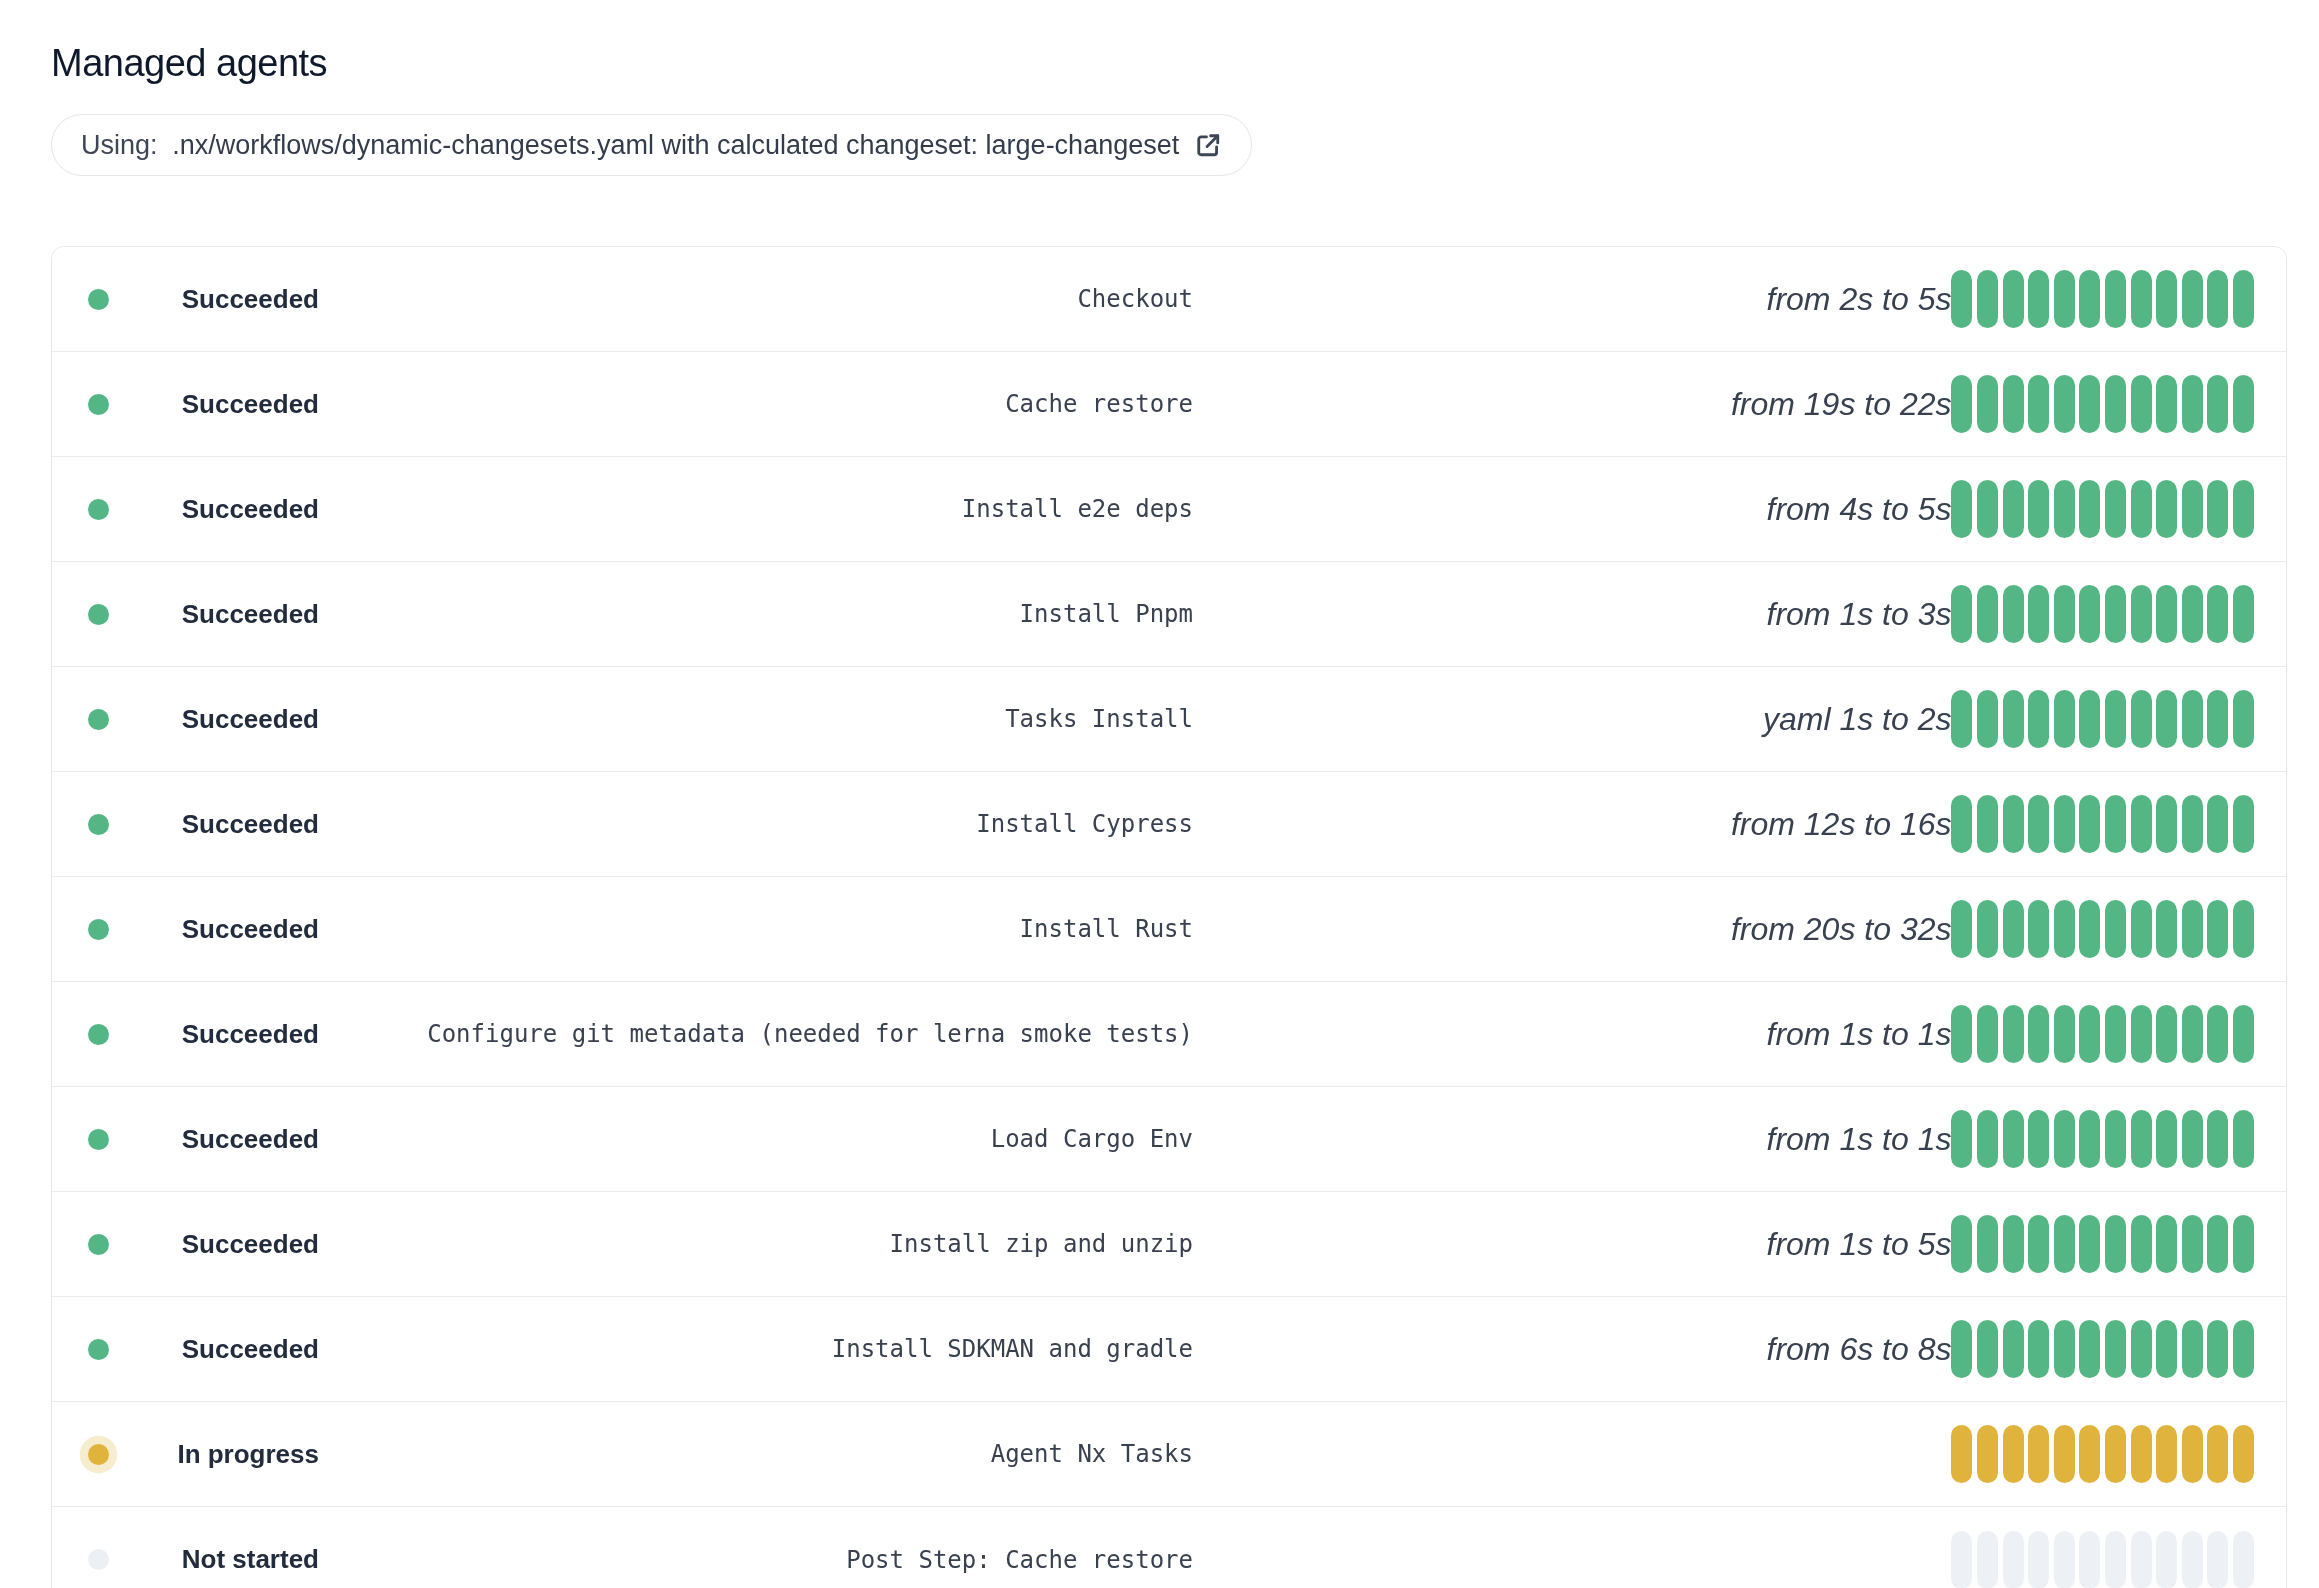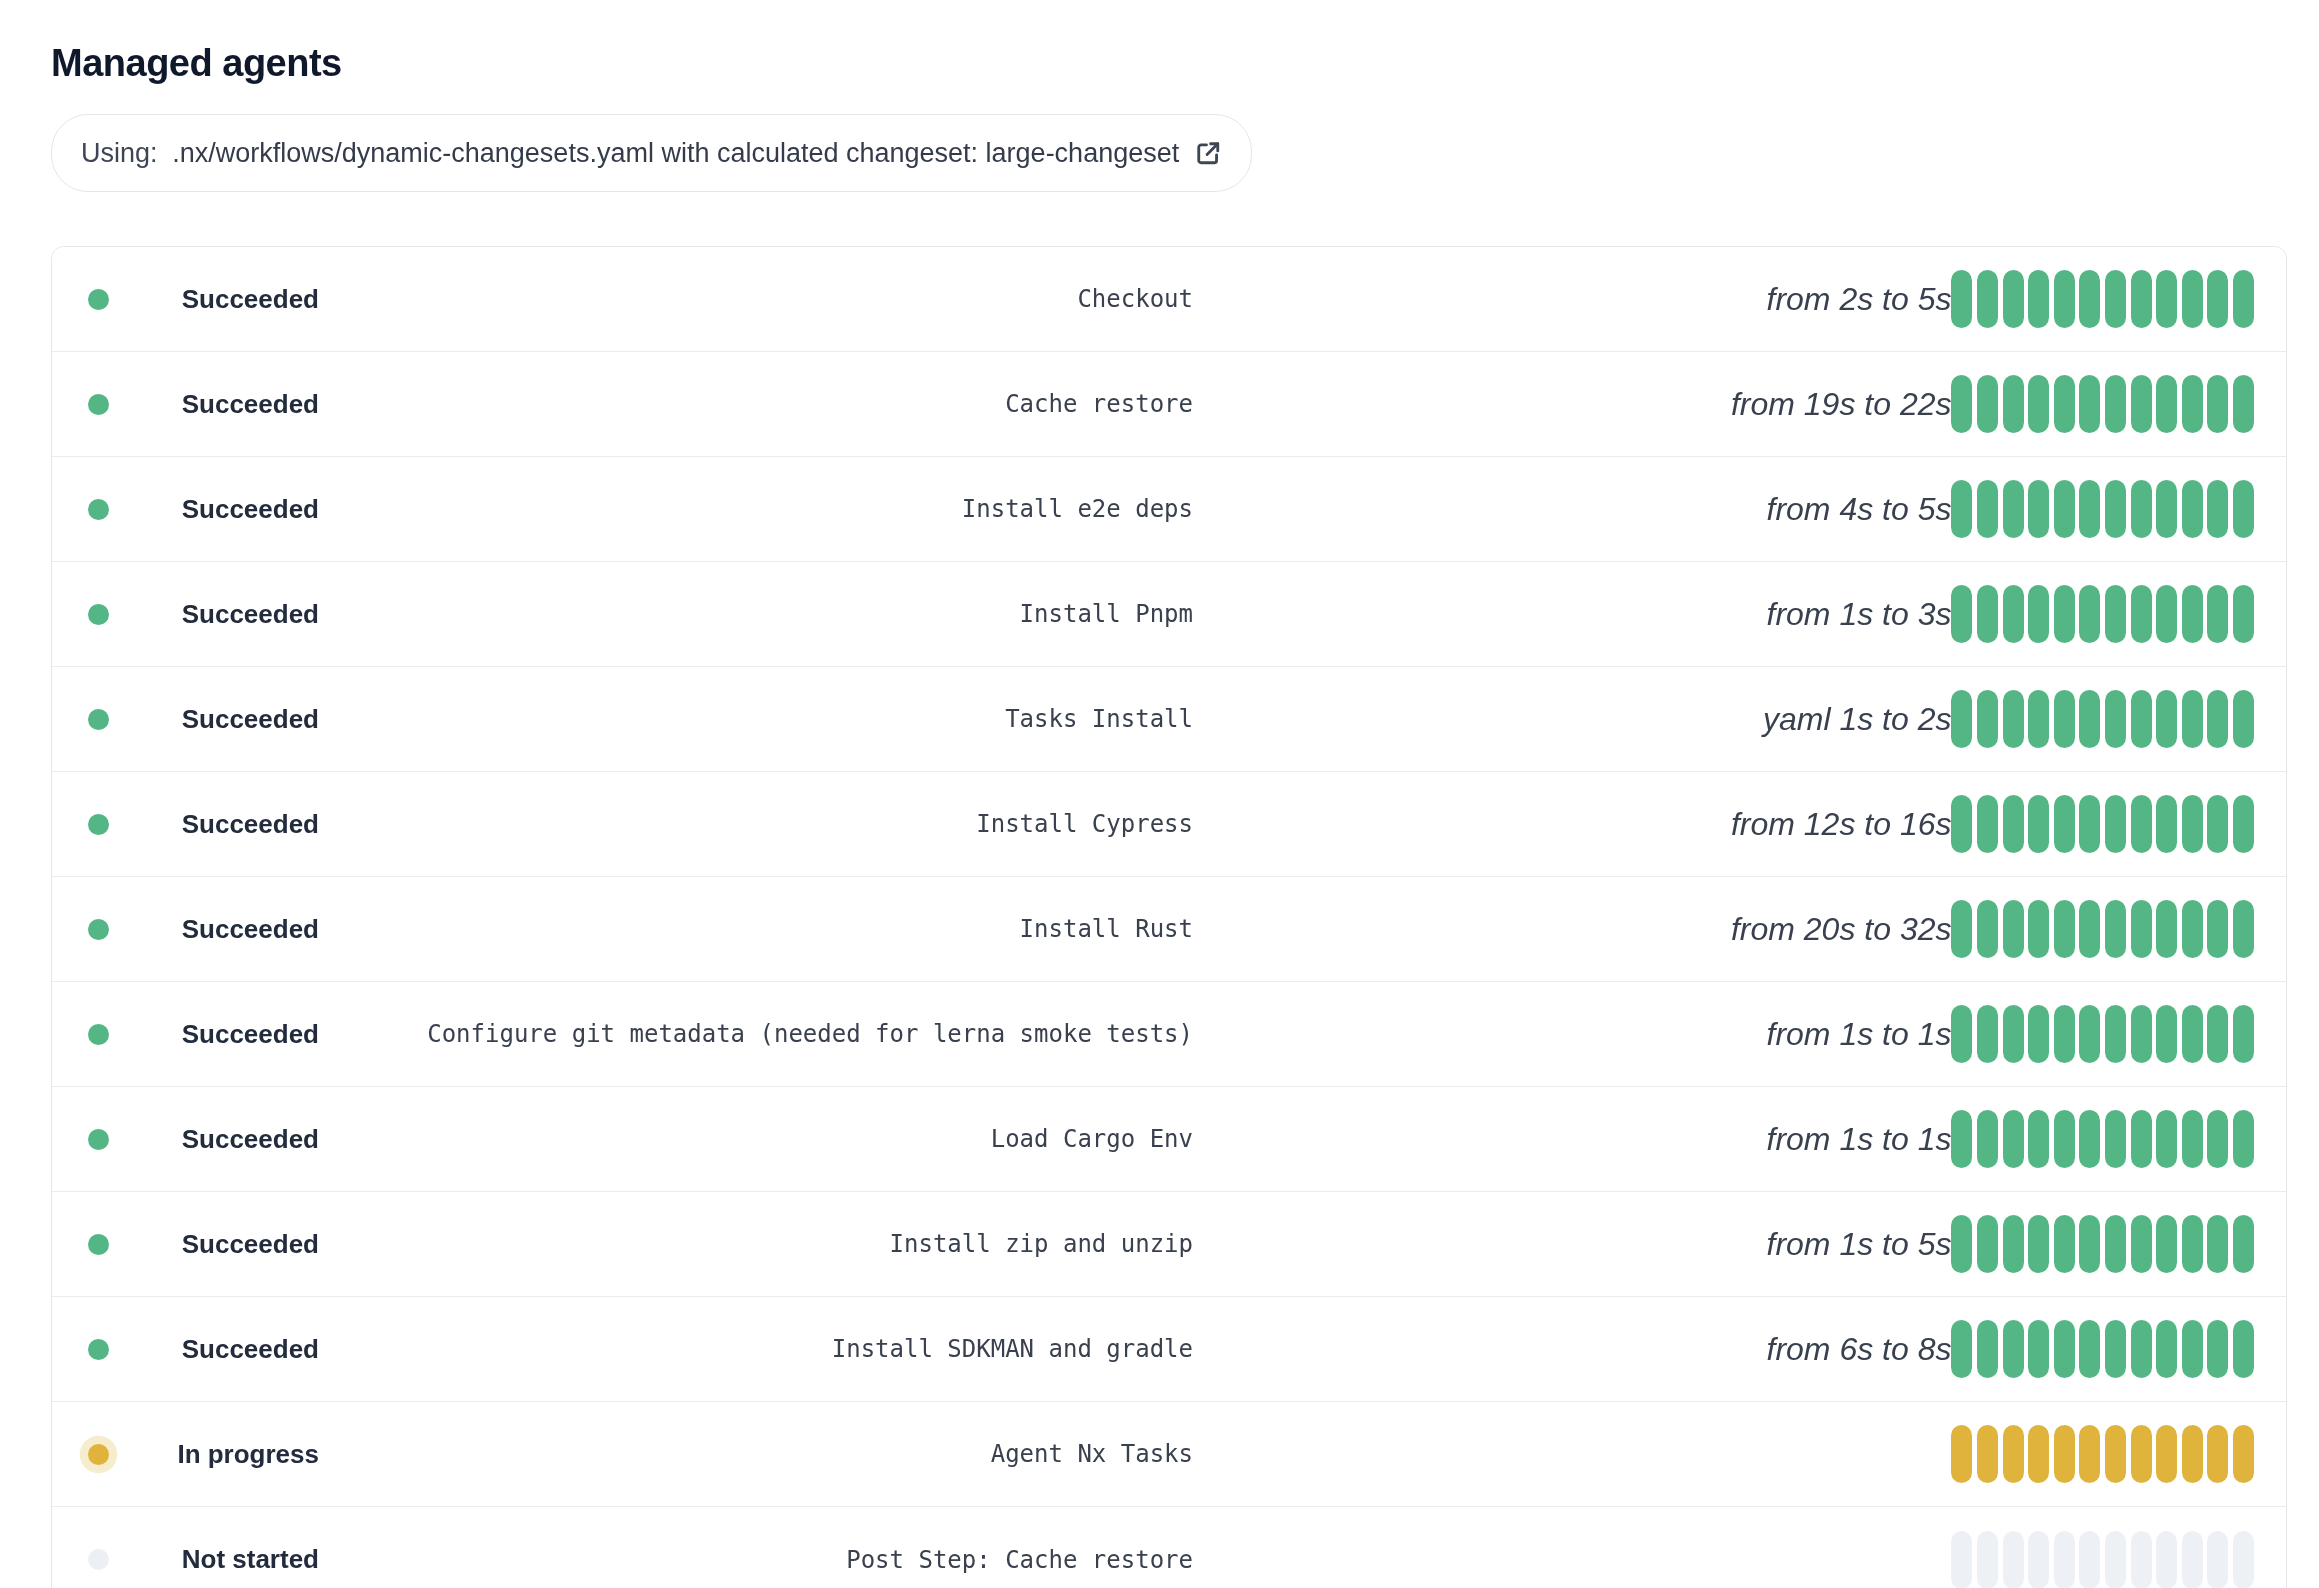--- a/index.html
+++ b/index.html
@@ -8,23 +8,23 @@
     --c-not_started:#edf1f6;
     --ink:#1a2233;
     --ink-soft:#39414f;
     --border:#e4e6ea;
     --divider:#e9ebee;
   }
   *{box-sizing:border-box;margin:0;padding:0;}
   html,body{width:2320px;height:1589px;background:#ffffff;overflow:hidden;
     font-family:"Liberation Sans", sans-serif;color:var(--ink);}
   .page{position:relative;width:2320px;height:1589px;}
-  .page-title{margin:42px 0 0 51px;font-size:38px;font-weight:700;letter-spacing:-0.5px;color:#10192b;}
+  .page-title{margin:42px 0 0 51px;font-size:38px;font-weight:400;letter-spacing:-0.5px;color:#10192b;}
   .workflow-chip{display:inline-flex;align-items:center;gap:14.7px;margin:29px 0 0 51px;
-    height:78px;padding:0 29px;border:0.9px solid var(--border);border-radius:37px;
+    height:62px;padding:0 29px;border:0.9px solid var(--border);border-radius:37px;
     font-size:27px;color:#3e4655;cursor:pointer;background:#fff;}
   .workflow-chip .prefix{font-weight:400;}
   .workflow-chip .strong{font-weight:400;color:#343c4b;}
   .workflow-chip svg{width:28.5px;height:28.5px;stroke:#3e4655;stroke-width:2.4;fill:none;
     stroke-linecap:round;stroke-linejoin:round;}
   .agents-card{position:absolute;left:51px;top:204px;width:2236px;
     border:0.9px solid var(--border);border-radius:13px;background:#fff;overflow:hidden;}
   .agent-row{display:flex;align-items:center;height:105px;border-bottom:0.9px solid var(--divider);
     background:#fff;cursor:pointer;text-align:right;}
   .agent-row:last-child{border-bottom:none;}

